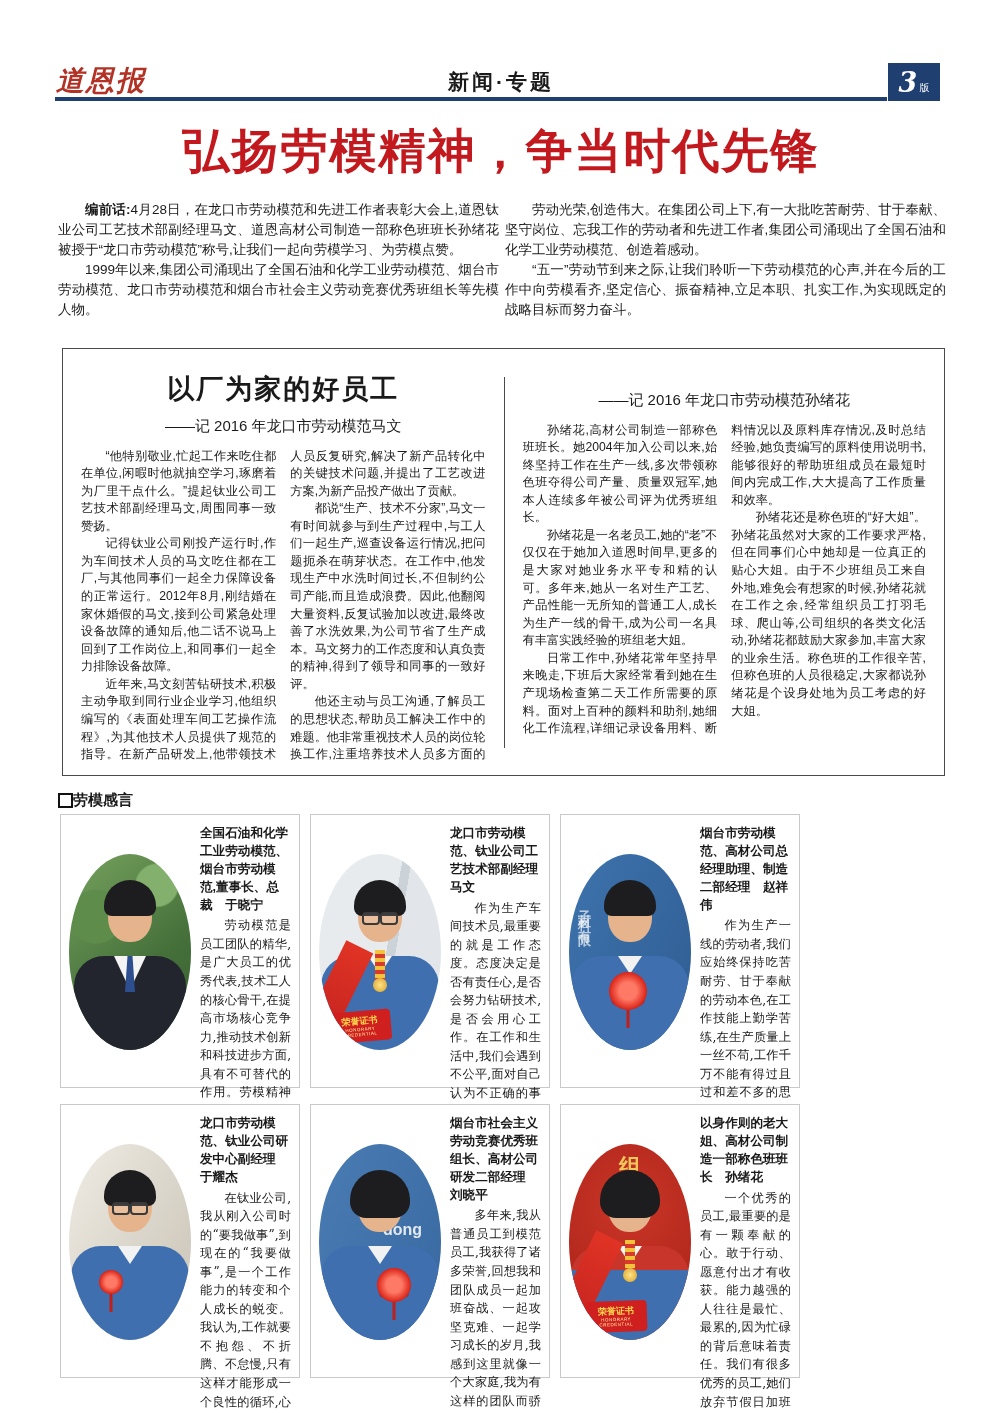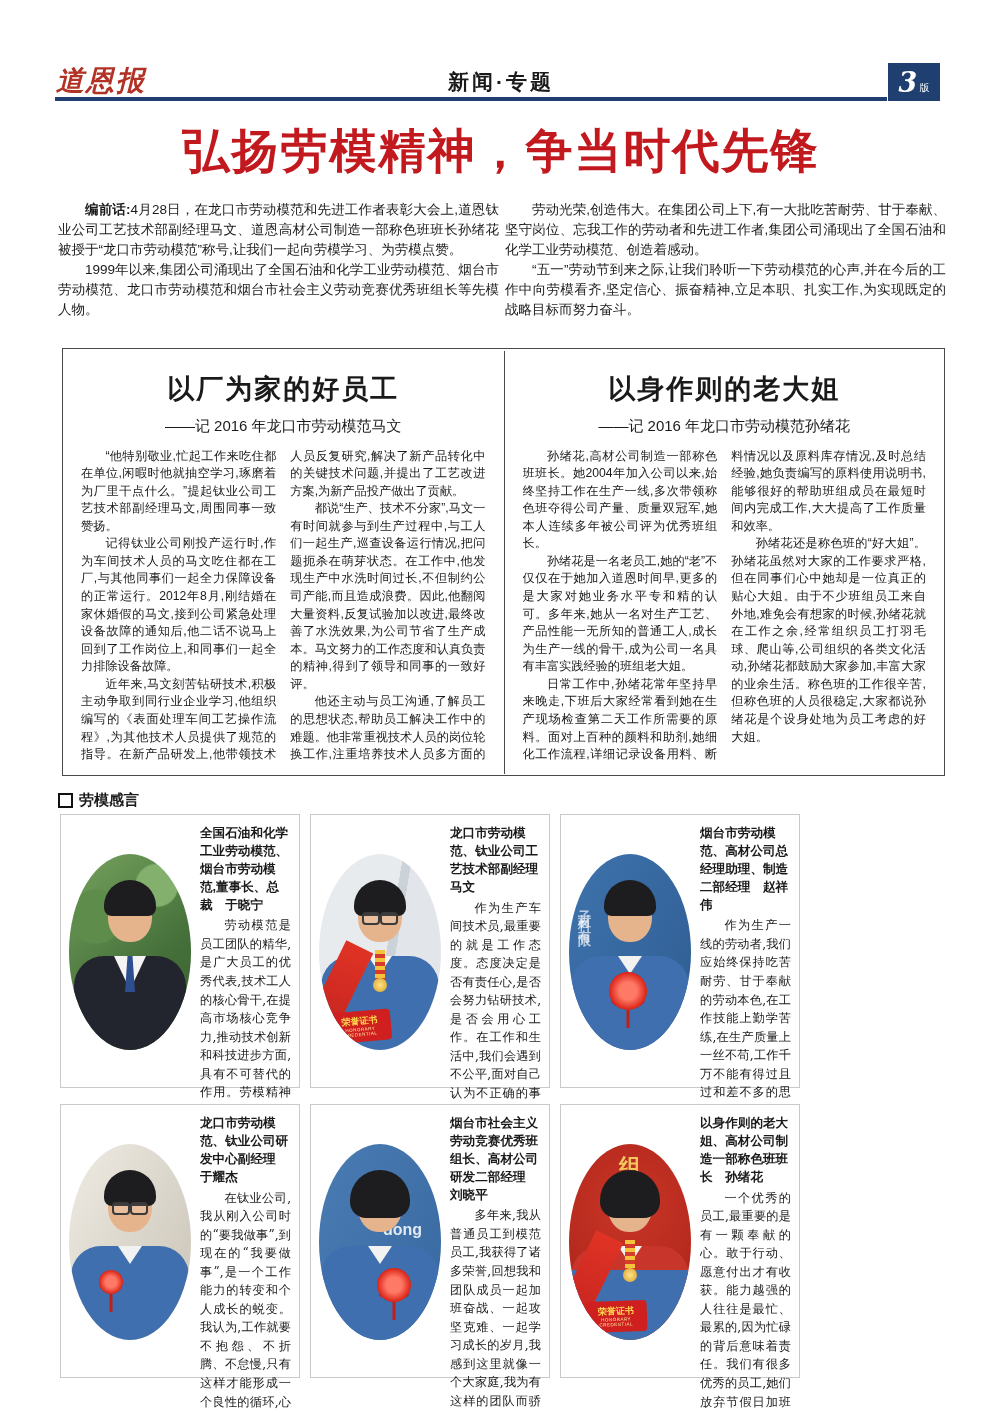--- a/index.html
+++ b/index.html
@@ -32,21 +32,21 @@
             border:1px solid #4a4a4a;display:flex;box-sizing:border-box;background:#fff;align-items:center;}
   .article{width:50%;padding:14px 18px 8px;box-sizing:border-box;}
   .article.right{border-left:1px solid #4a4a4a;}
   .article-title{text-align:center;font-size:27px;font-weight:900;margin:6px 0 10px;letter-spacing:2px;}
   .article-subtitle{text-align:center;font-size:15px;margin:0 0 12px;}
   .article-body{column-count:2;column-gap:14px;font-size:12.2px;line-height:1.44;
                 text-align:justify;height:318px;overflow:hidden;}
   .article-body p{margin:0;text-indent:2em;}
 
   
-  .section-label{position:absolute;top:791px;left:58px;display:flex;align-items:center;gap:6px;
+  .section-label{position:absolute;top:791px;left:58px;display:flex;align-items:center;gap:0;
                  font-size:15px;font-weight:bold;}
   .square-icon{width:11px;height:11px;border:2px solid #111;display:inline-block;}
 
   .cards{position:absolute;top:814px;left:60px;width:740px;display:grid;
          grid-template-columns:repeat(3,1fr);gap:16px 10px;}
   .card{border:1px solid #c9c9c9;background:#fff;height:274px;box-sizing:border-box;
         padding:10px 8px 8px;display:flex;gap:9px;}
   .photo-wrap{flex:0 0 122px;display:flex;align-items:center;justify-content:center;}
   .card-text{flex:1;min-width:0;}
   .card-title{font-weight:bold;font-size:12.6px;line-height:1.42;}
@@ -141,21 +141,20 @@
       <div class="article-body">
         <p>“他特别敬业,忙起工作来吃住都在单位,闲暇时他就抽空学习,琢磨着为厂里干点什么。”提起钛业公司工艺技术部副经理马文,周围同事一致赞扬。</p>
         <p>记得钛业公司刚投产运行时,作为车间技术人员的马文吃住都在工厂,与其他同事们一起全力保障设备的正常运行。2012年8月,刚结婚在家休婚假的马文,接到公司紧急处理设备故障的通知后,他二话不说马上回到了工作岗位上,和同事们一起全力排除设备故障。</p>
         <p>近年来,马文刻苦钻研技术,积极主动争取到同行业企业学习,他组织编写的《表面处理车间工艺操作流程》,为其他技术人员提供了规范的指导。在新产品研发上,他带领技术人员反复研究,解决了新产品转化中的关键技术问题,并提出了工艺改进方案,为新产品投产做出了贡献。</p>
         <p>都说“生产、技术不分家”,马文一有时间就参与到生产过程中,与工人们一起生产,巡查设备运行情况,把问题扼杀在萌芽状态。在工作中,他发现生产中水洗时间过长,不但制约公司产能,而且造成浪费。因此,他翻阅大量资料,反复试验加以改进,最终改善了水洗效果,为公司节省了生产成本。马文努力的工作态度和认真负责的精神,得到了领导和同事的一致好评。</p>
         <p>他还主动与员工沟通,了解员工的思想状态,帮助员工解决工作中的难题。他非常重视技术人员的岗位轮换工作,注重培养技术人员多方面的能力,在他的努力下,公司技术人员基本都能够独当一面。</p>
 
       </div>
     </div>
     <div class="article right">
-      <h2 class="article-title">以身作则的老大姐</h2>
       <div class="article-subtitle">——记 2016 年龙口市劳动模范孙绪花</div>
       <div class="article-body">
         <p>孙绪花,高材公司制造一部称色班班长。她2004年加入公司以来,始终坚持工作在生产一线,多次带领称色班夺得公司产量、质量双冠军,她本人连续多年被公司评为优秀班组长。</p>
         <p>孙绪花是一名老员工,她的“老”不仅仅在于她加入道恩时间早,更多的是大家对她业务水平专和精的认可。多年来,她从一名对生产工艺、产品性能一无所知的普通工人,成长为生产一线的骨干,成为公司一名具有丰富实践经验的班组老大姐。</p>
         <p>日常工作中,孙绪花常年坚持早来晚走,下班后大家经常看到她在生产现场检查第二天工作所需要的原料。面对上百种的颜料和助剂,她细化工作流程,详细记录设备用料、断料情况以及原料库存情况,及时总结经验,她负责编写的原料使用说明书,能够很好的帮助班组成员在最短时间内完成工作,大大提高了工作质量和效率。</p>
         <p>孙绪花还是称色班的“好大姐”。孙绪花虽然对大家的工作要求严格,但在同事们心中她却是一位真正的贴心大姐。由于不少班组员工来自外地,难免会有想家的时候,孙绪花就在工作之余,经常组织员工打羽毛球、爬山等,公司组织的各类文化活动,孙绪花都鼓励大家参加,丰富大家的业余生活。称色班的工作很辛苦,但称色班的人员很稳定,大家都说孙绪花是个设身处地为员工考虑的好大姐。</p>
 
       </div>
     </div>
   </div>

